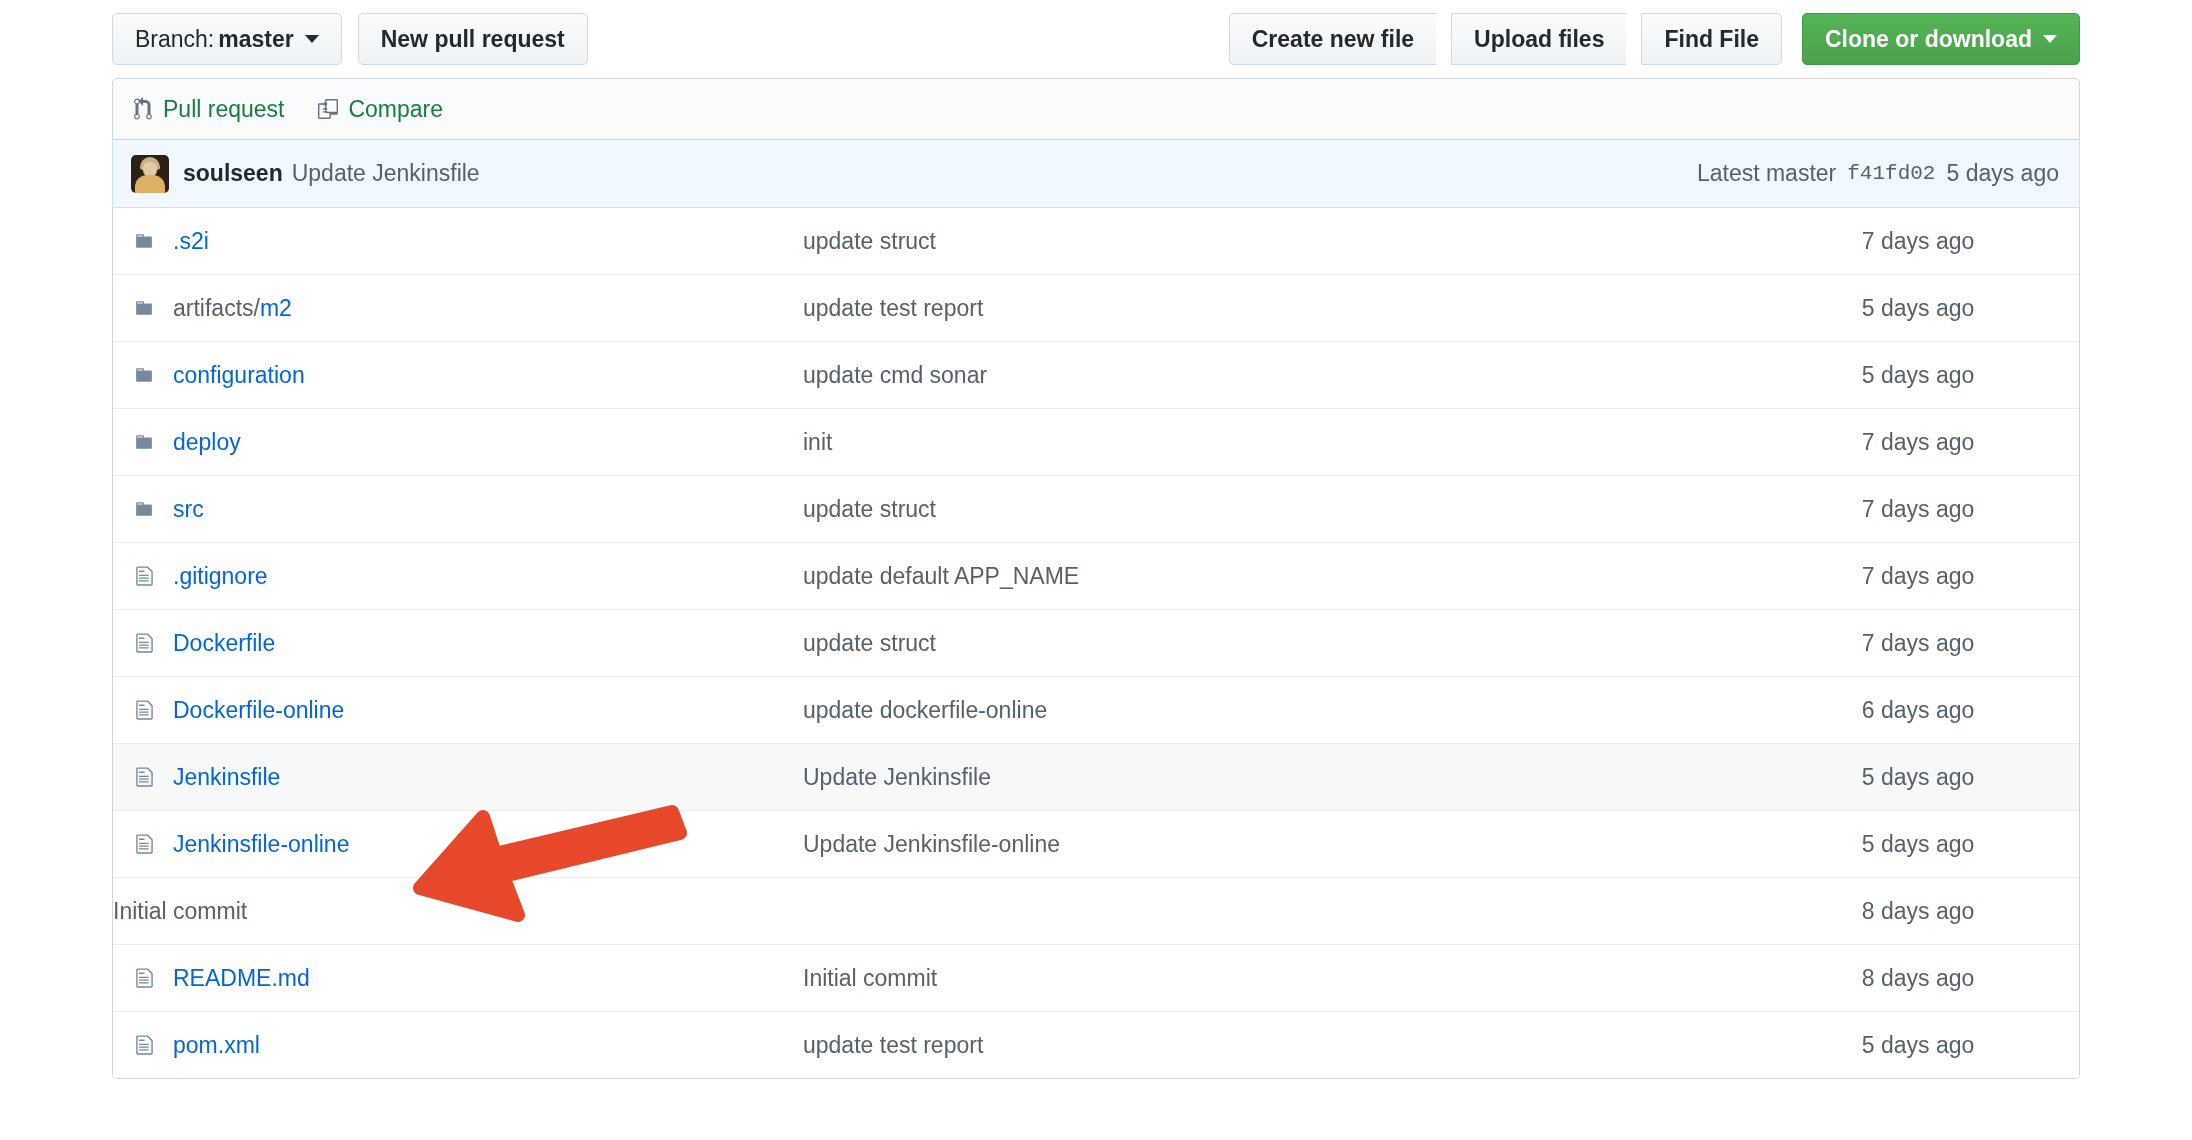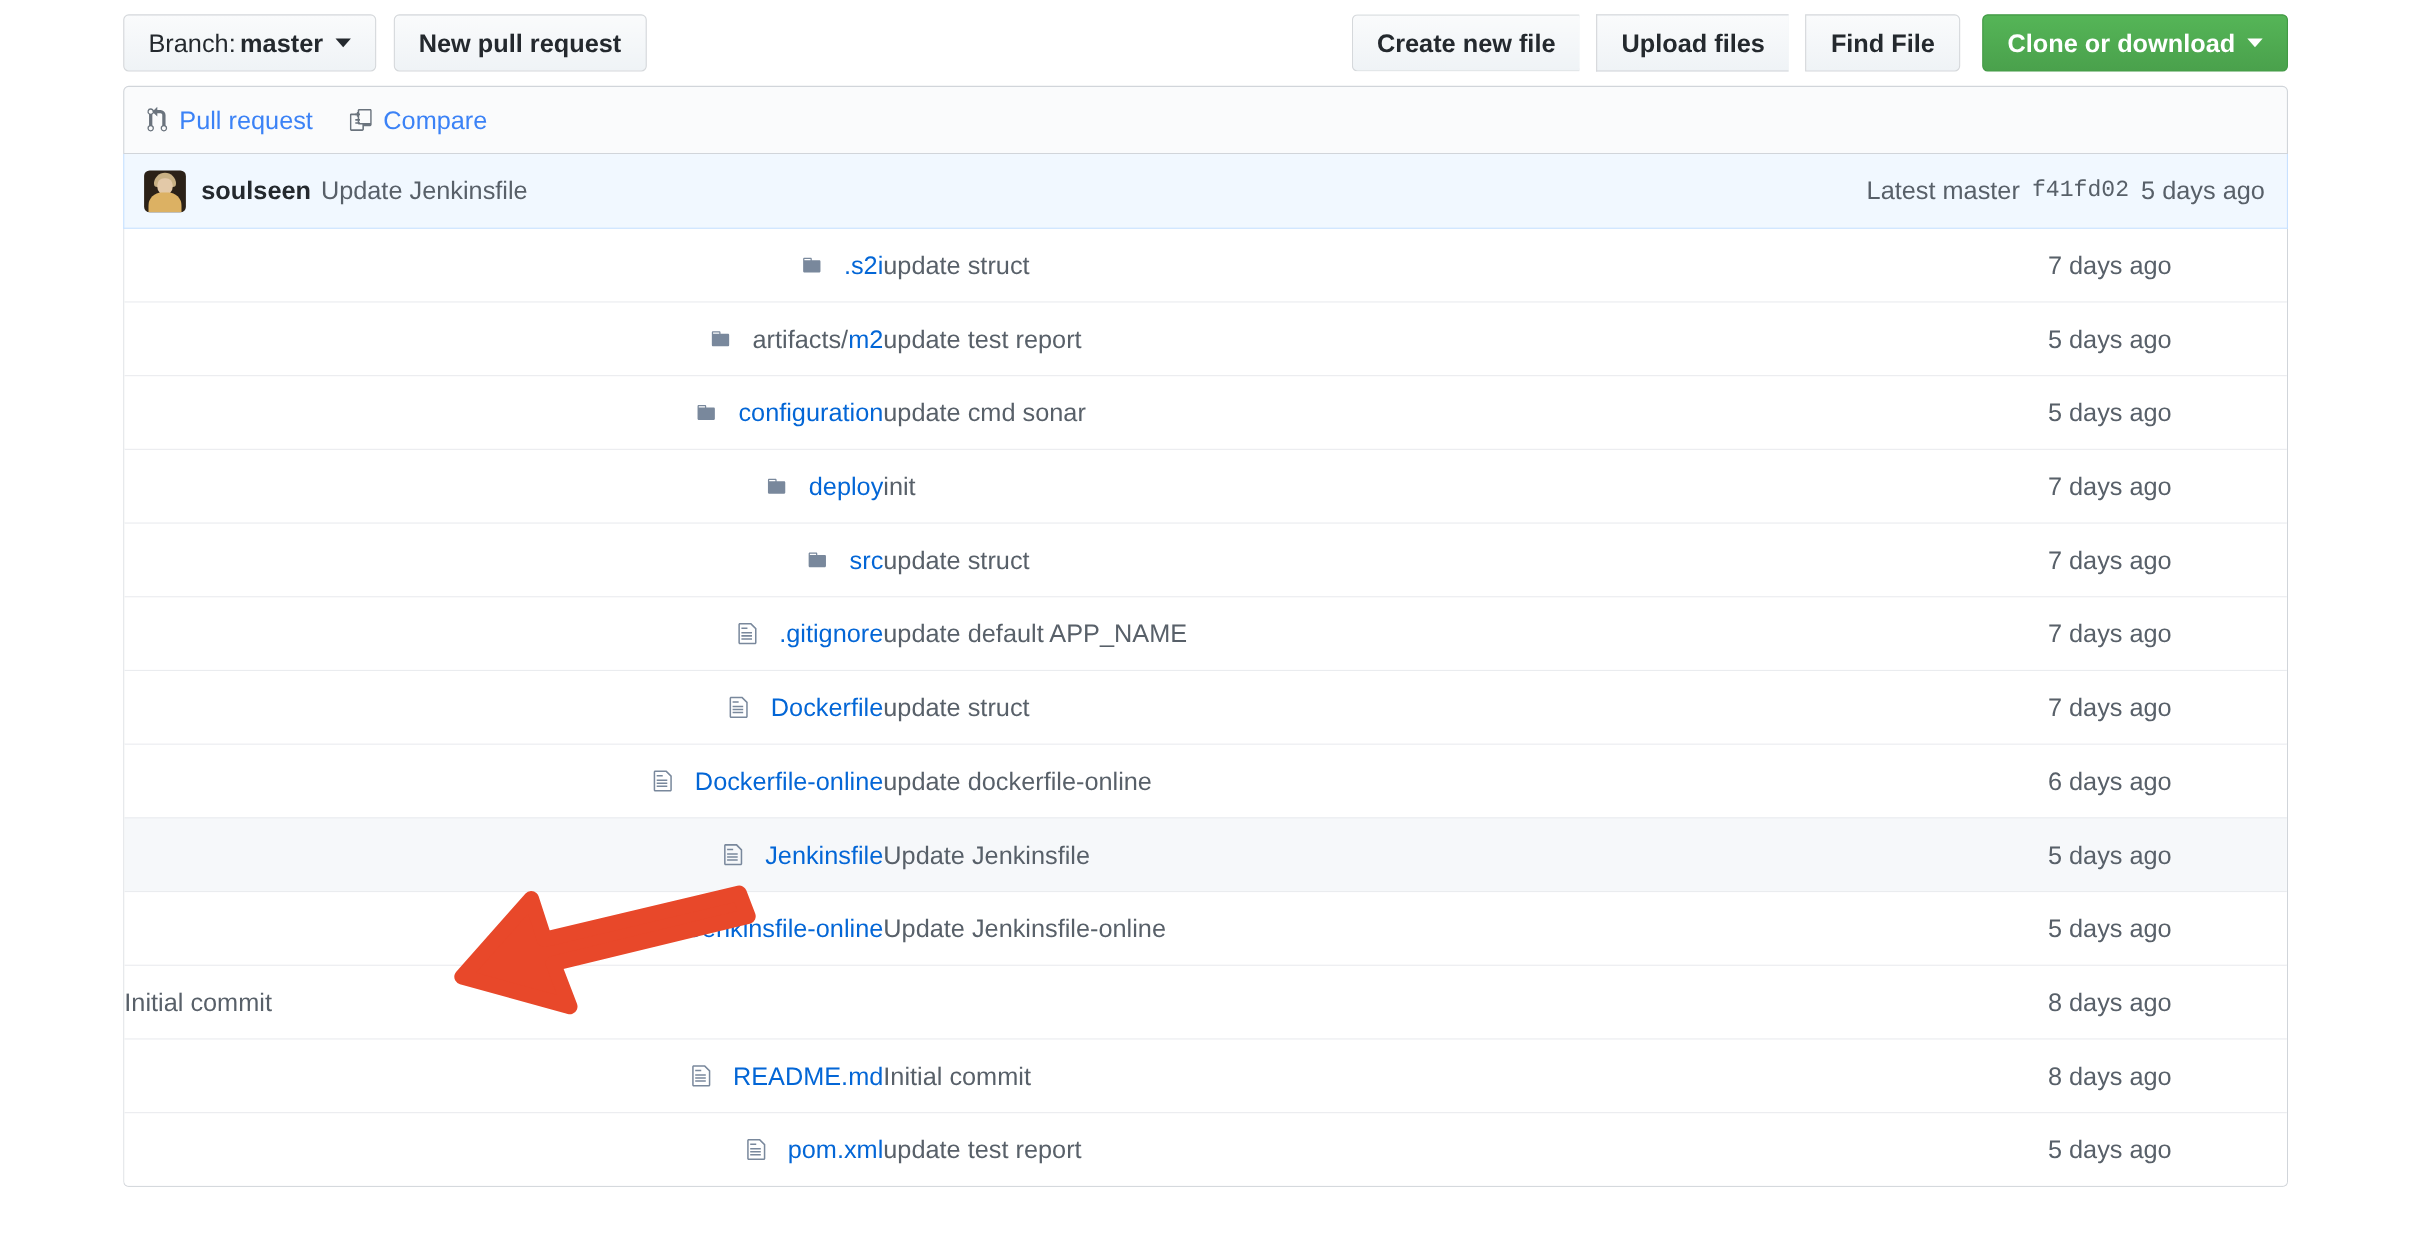--- a/index.html
+++ b/index.html
@@ -102,21 +102,21 @@
     justify-content: space-between;
     padding: 0 22px 0 20px;
     font-size: 23px;
     color: #444d56;
   }
   .notice-actions { display: flex; align-items: center; gap: 34px; }
   .notice-action {
     display: inline-flex;
     align-items: center;
     gap: 10px;
-    color: #3b82f6;
+    color: #15803d;
     font-size: 23px;
     cursor: pointer;
     text-decoration: none;
   }
   .ico { display: inline-block; line-height: 0; }
 
   
   .commit-bar {
     box-sizing: border-box;
     height: 68px;
@@ -183,21 +183,20 @@
   .row:first-child { border-top: 0; }
 
   .cell-name {
     width: 690px;
     flex: none;
     display: flex;
     align-items: center;
     padding-left: 20px;
     box-sizing: border-box;
     overflow: hidden;
-    justify-content: flex-end;
   }
   .cell-msg {
     flex: 1 1 auto;
     font-size: 23px;
     color: #586069;
     overflow: hidden;
     white-space: nowrap;
   }
   .cell-age {
     width: 300px;

